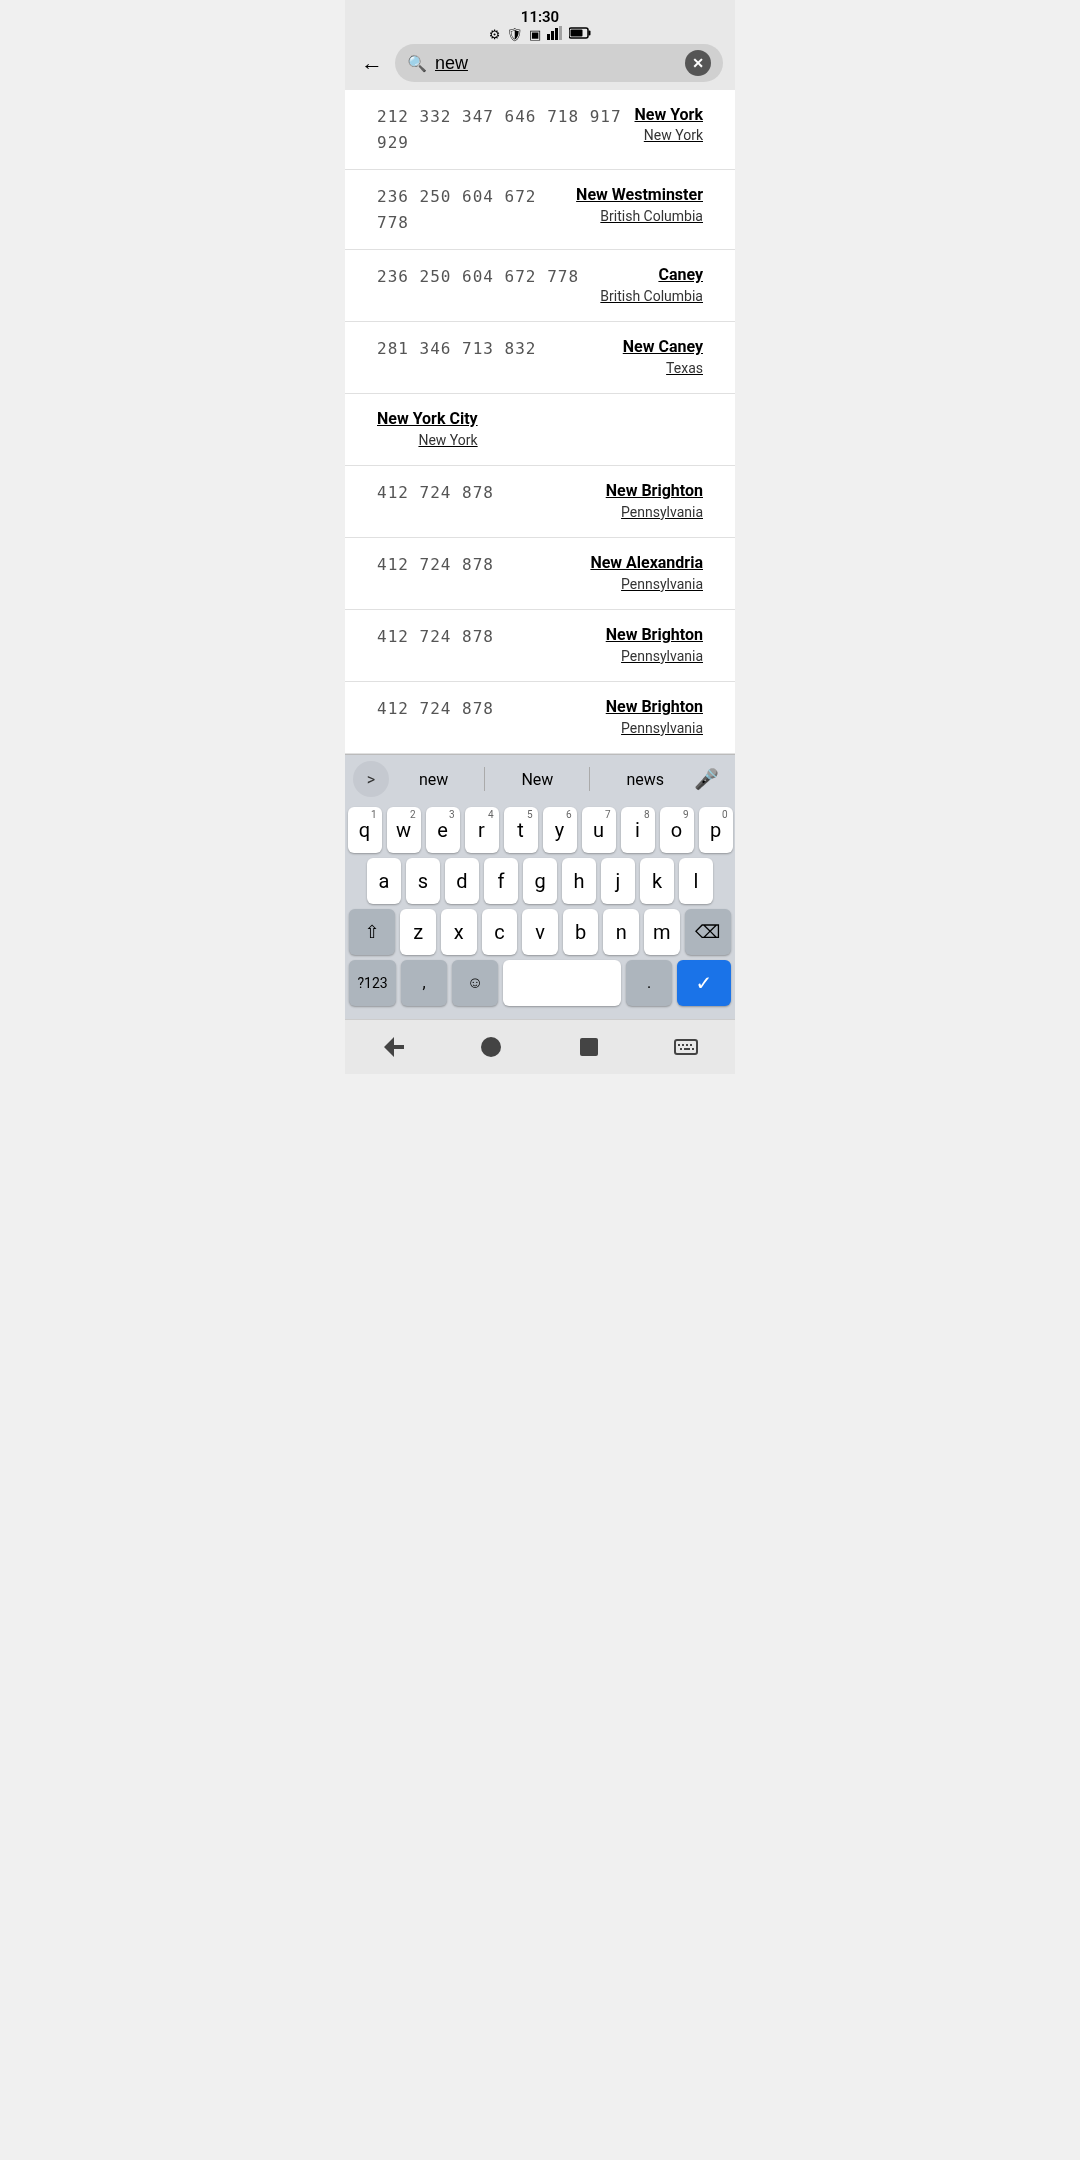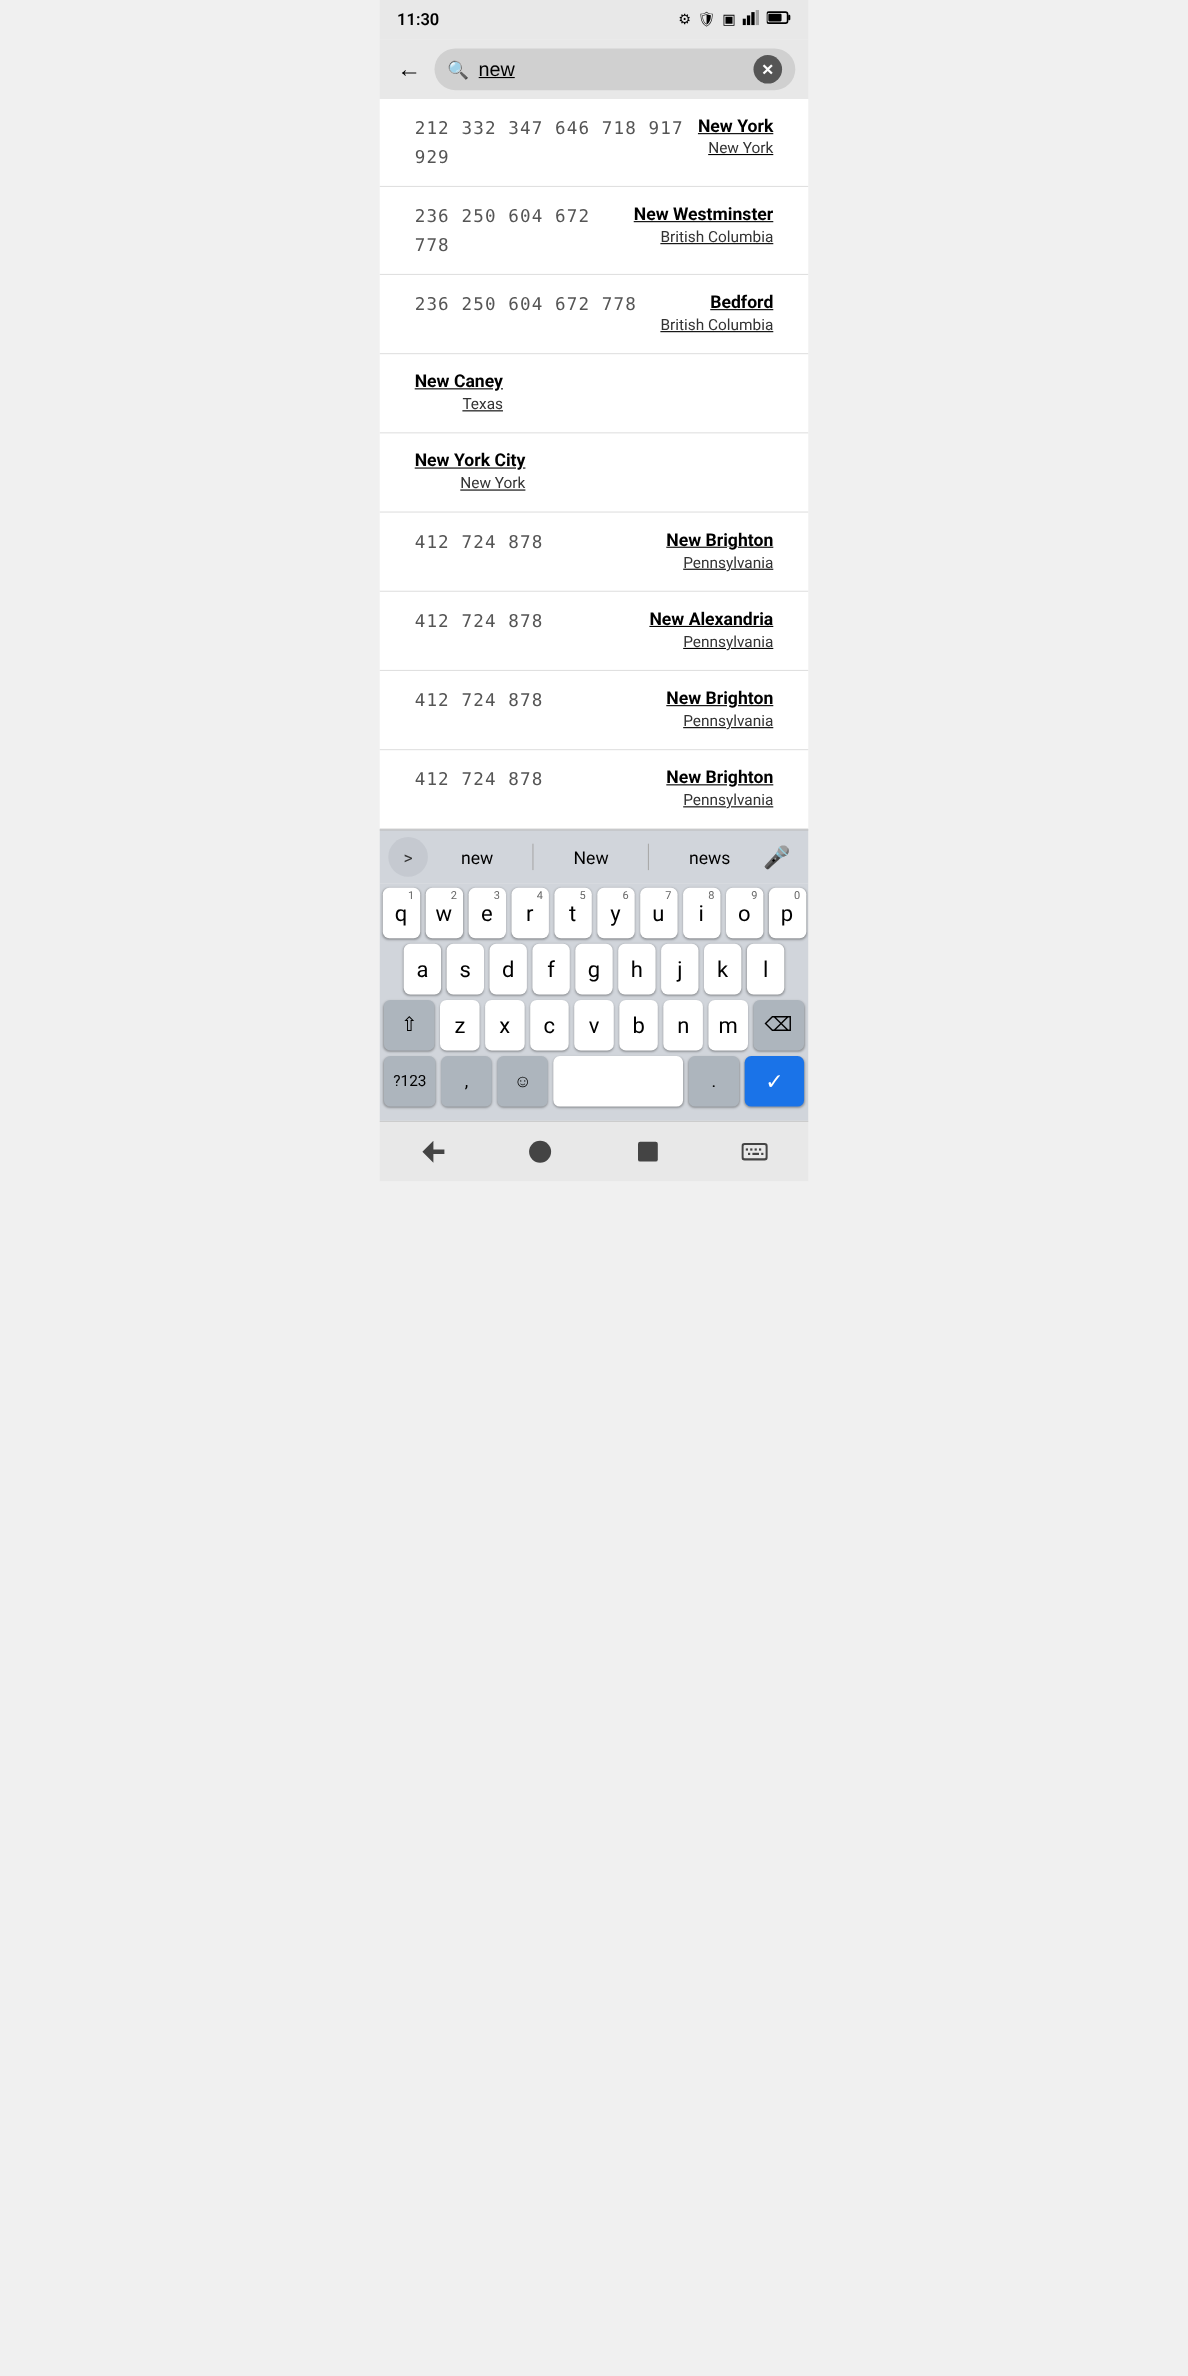--- a/index.html
+++ b/index.html
@@ -14,20 +14,21 @@
     }
 
     
     .status-bar {
       background: #e8e8e8;
       display: flex;
       justify-content: space-between;
       align-items: center;
       padding: 8px 16px;
       height: 36px;
+      flex-direction: column;
     }
     .status-time {
       font-size: 15px;
       font-weight: 600;
       color: #000;
     }
     .status-icons {
       display: flex;
       gap: 6px;
       align-items: center;
@@ -312,25 +313,26 @@
     <div class="result-codes">236  250  604  672
 778</div>
     <div class="result-location">
       <div class="result-city">New Westminster</div>
       <div class="result-state">British Columbia</div>
     </div>
   </div>
     <div class="result-item">
     <div class="result-codes">236  250  604  672  778</div>
     <div class="result-location">
-      <div class="result-city">Bedford</div>
+      <div class="result-city">Caney</div>
       <div class="result-state">British Columbia</div>
     </div>
   </div>
     <div class="result-item">
+    <div class="result-codes">281  346  713  832</div>
     <div class="result-location">
       <div class="result-city">New Caney</div>
       <div class="result-state">Texas</div>
     </div>
   </div>
     <div class="result-item">
     <div class="result-location">
       <div class="result-city">New York City</div>
       <div class="result-state">New York</div>
     </div>

